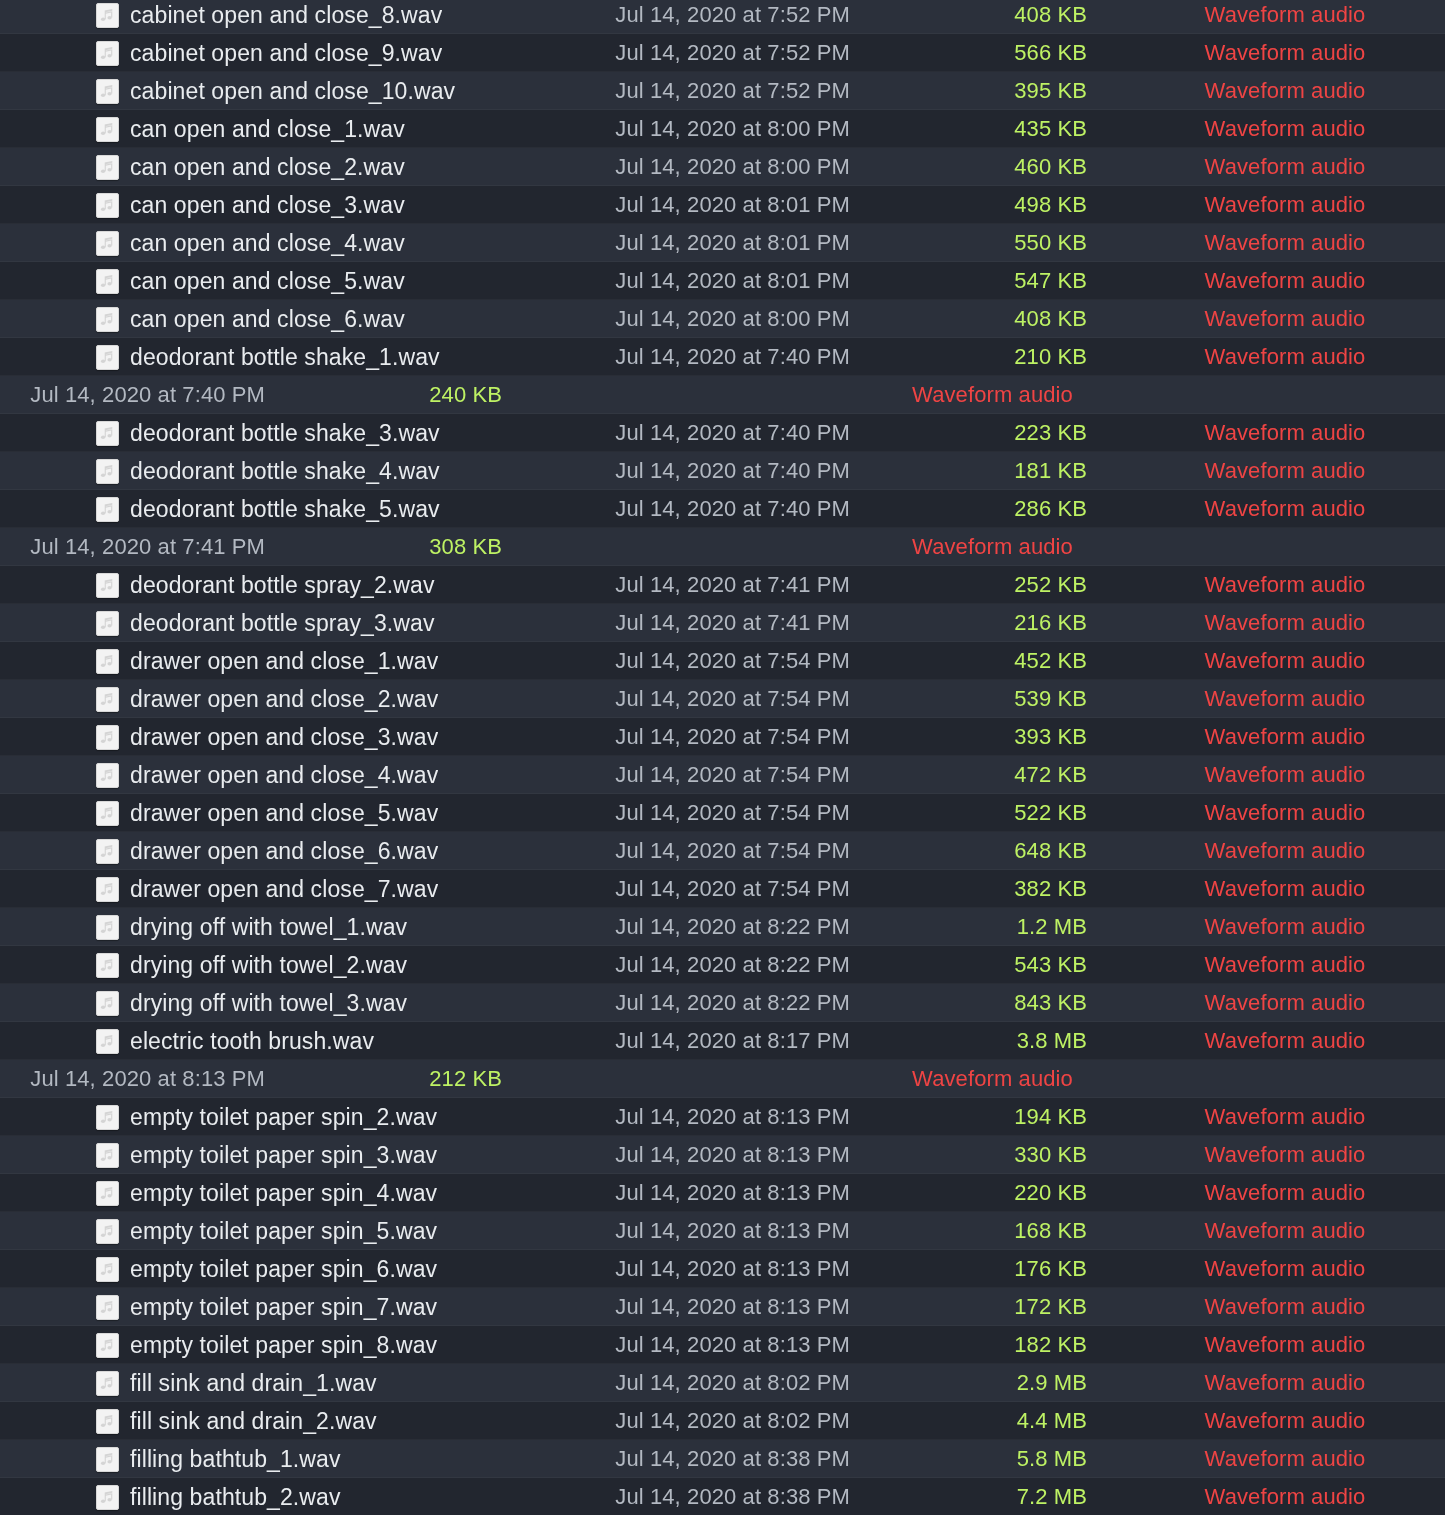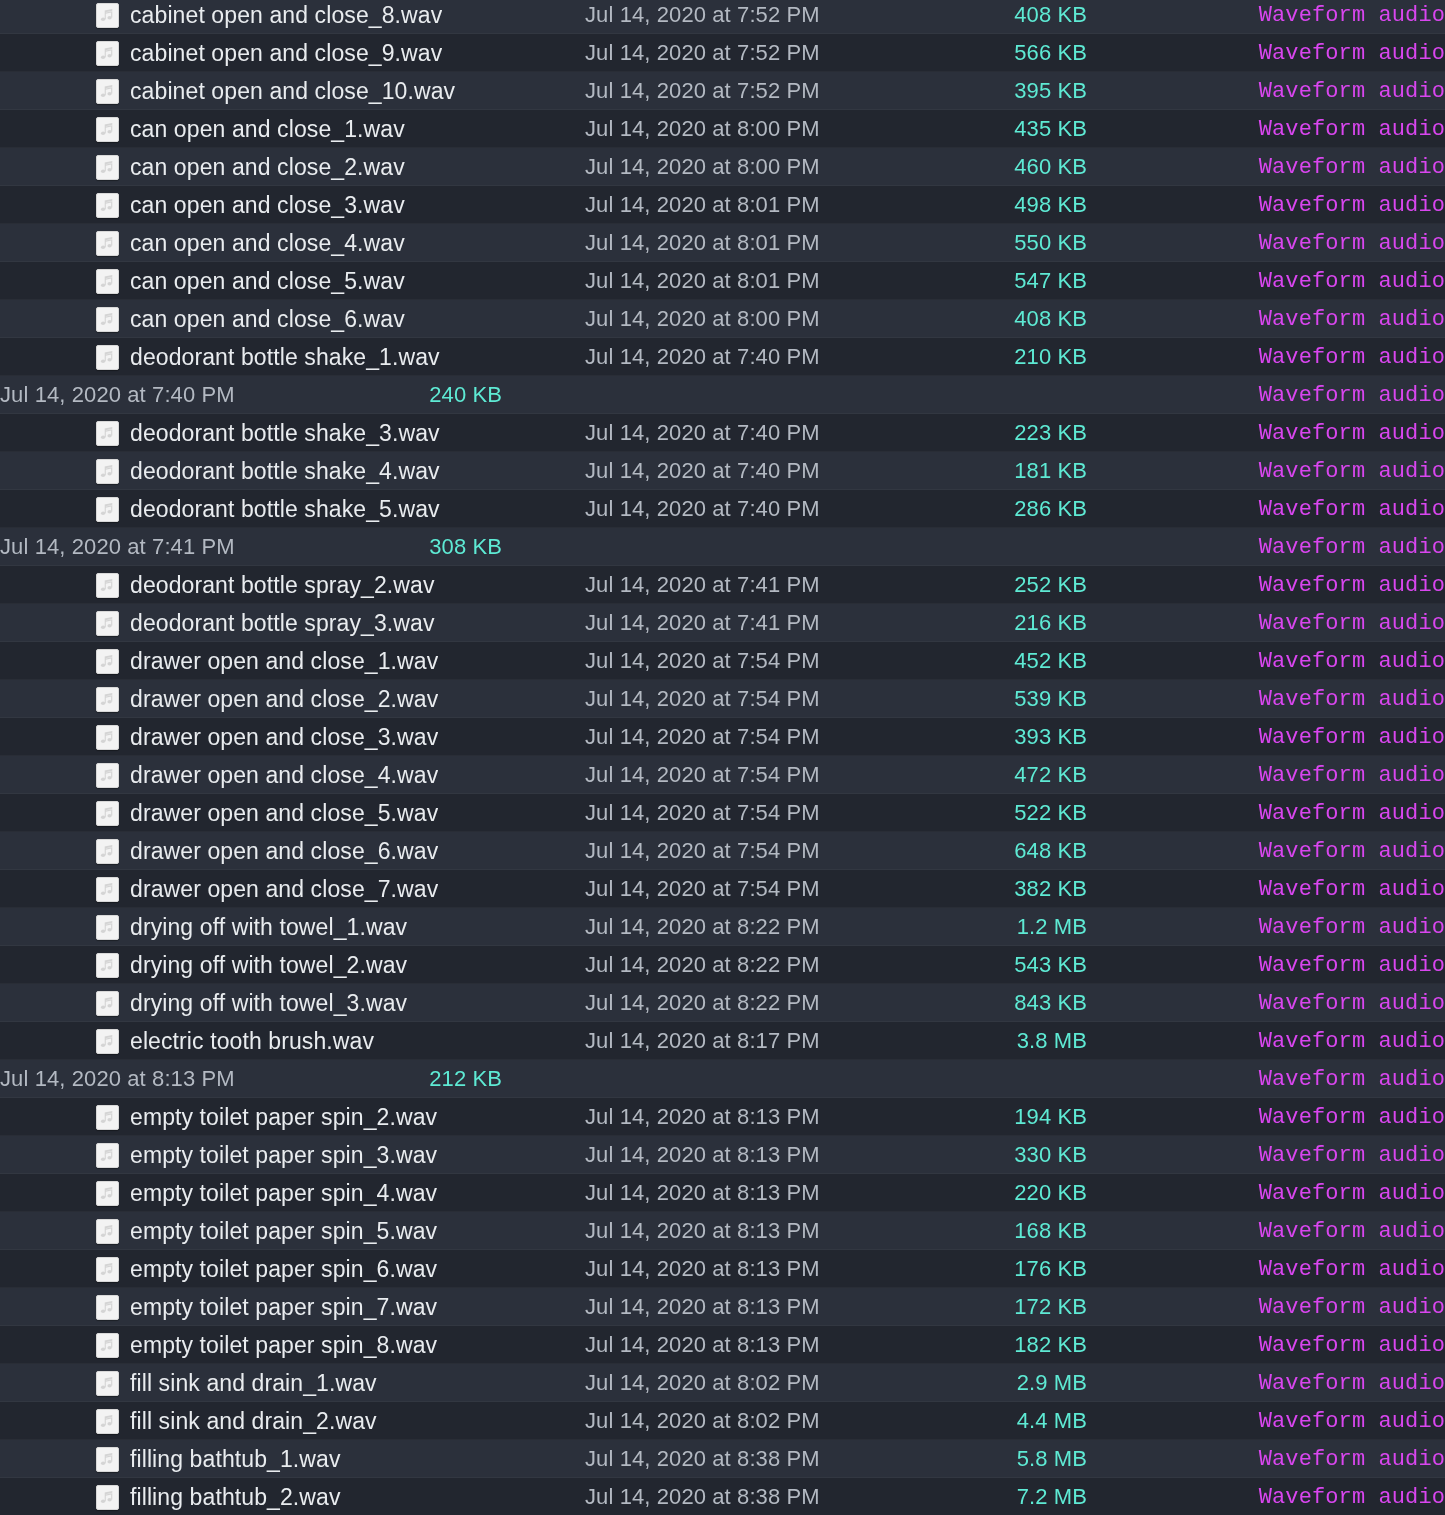--- a/index.html
+++ b/index.html
@@ -74,47 +74,46 @@
     color: #e9ecef;
     letter-spacing: 0.1px;
     white-space: nowrap;
     overflow: hidden;
     text-overflow: ellipsis;
   }
 
   
   .col-date {
     flex: 0 0 265px;
-    text-align: left;
+    text-align: right;
     font-size: 22px;
     color: #b3b9c2;
     white-space: nowrap;
     letter-spacing: 0.1px;
   }
 
   
   .col-size {
     flex: 0 0 275px;
     text-align: right;
     padding-right: 38px;
     font-size: 22px;
-    color: #5eead4;
+    color: #bef264;
     white-space: nowrap;
     letter-spacing: 0.1px;
   }
 
   
   .col-kind {
     flex: 1 1 auto;
-    text-align: right;
+    text-align: center;
     font-size: 22px;
-    color: #d946ef;
+    color: #ef4444;
     white-space: nowrap;
     letter-spacing: 0.1px;
-    font-family: Liberation Mono, monospace;
   }
 </style>
 </head>
 <body>
 
 <div id="file-list">
   <div class="row odd">
     <div class="col-name">
       <span class="file-icon">
         <svg width="15" height="15" viewBox="0 0 16 16" aria-hidden="true">

